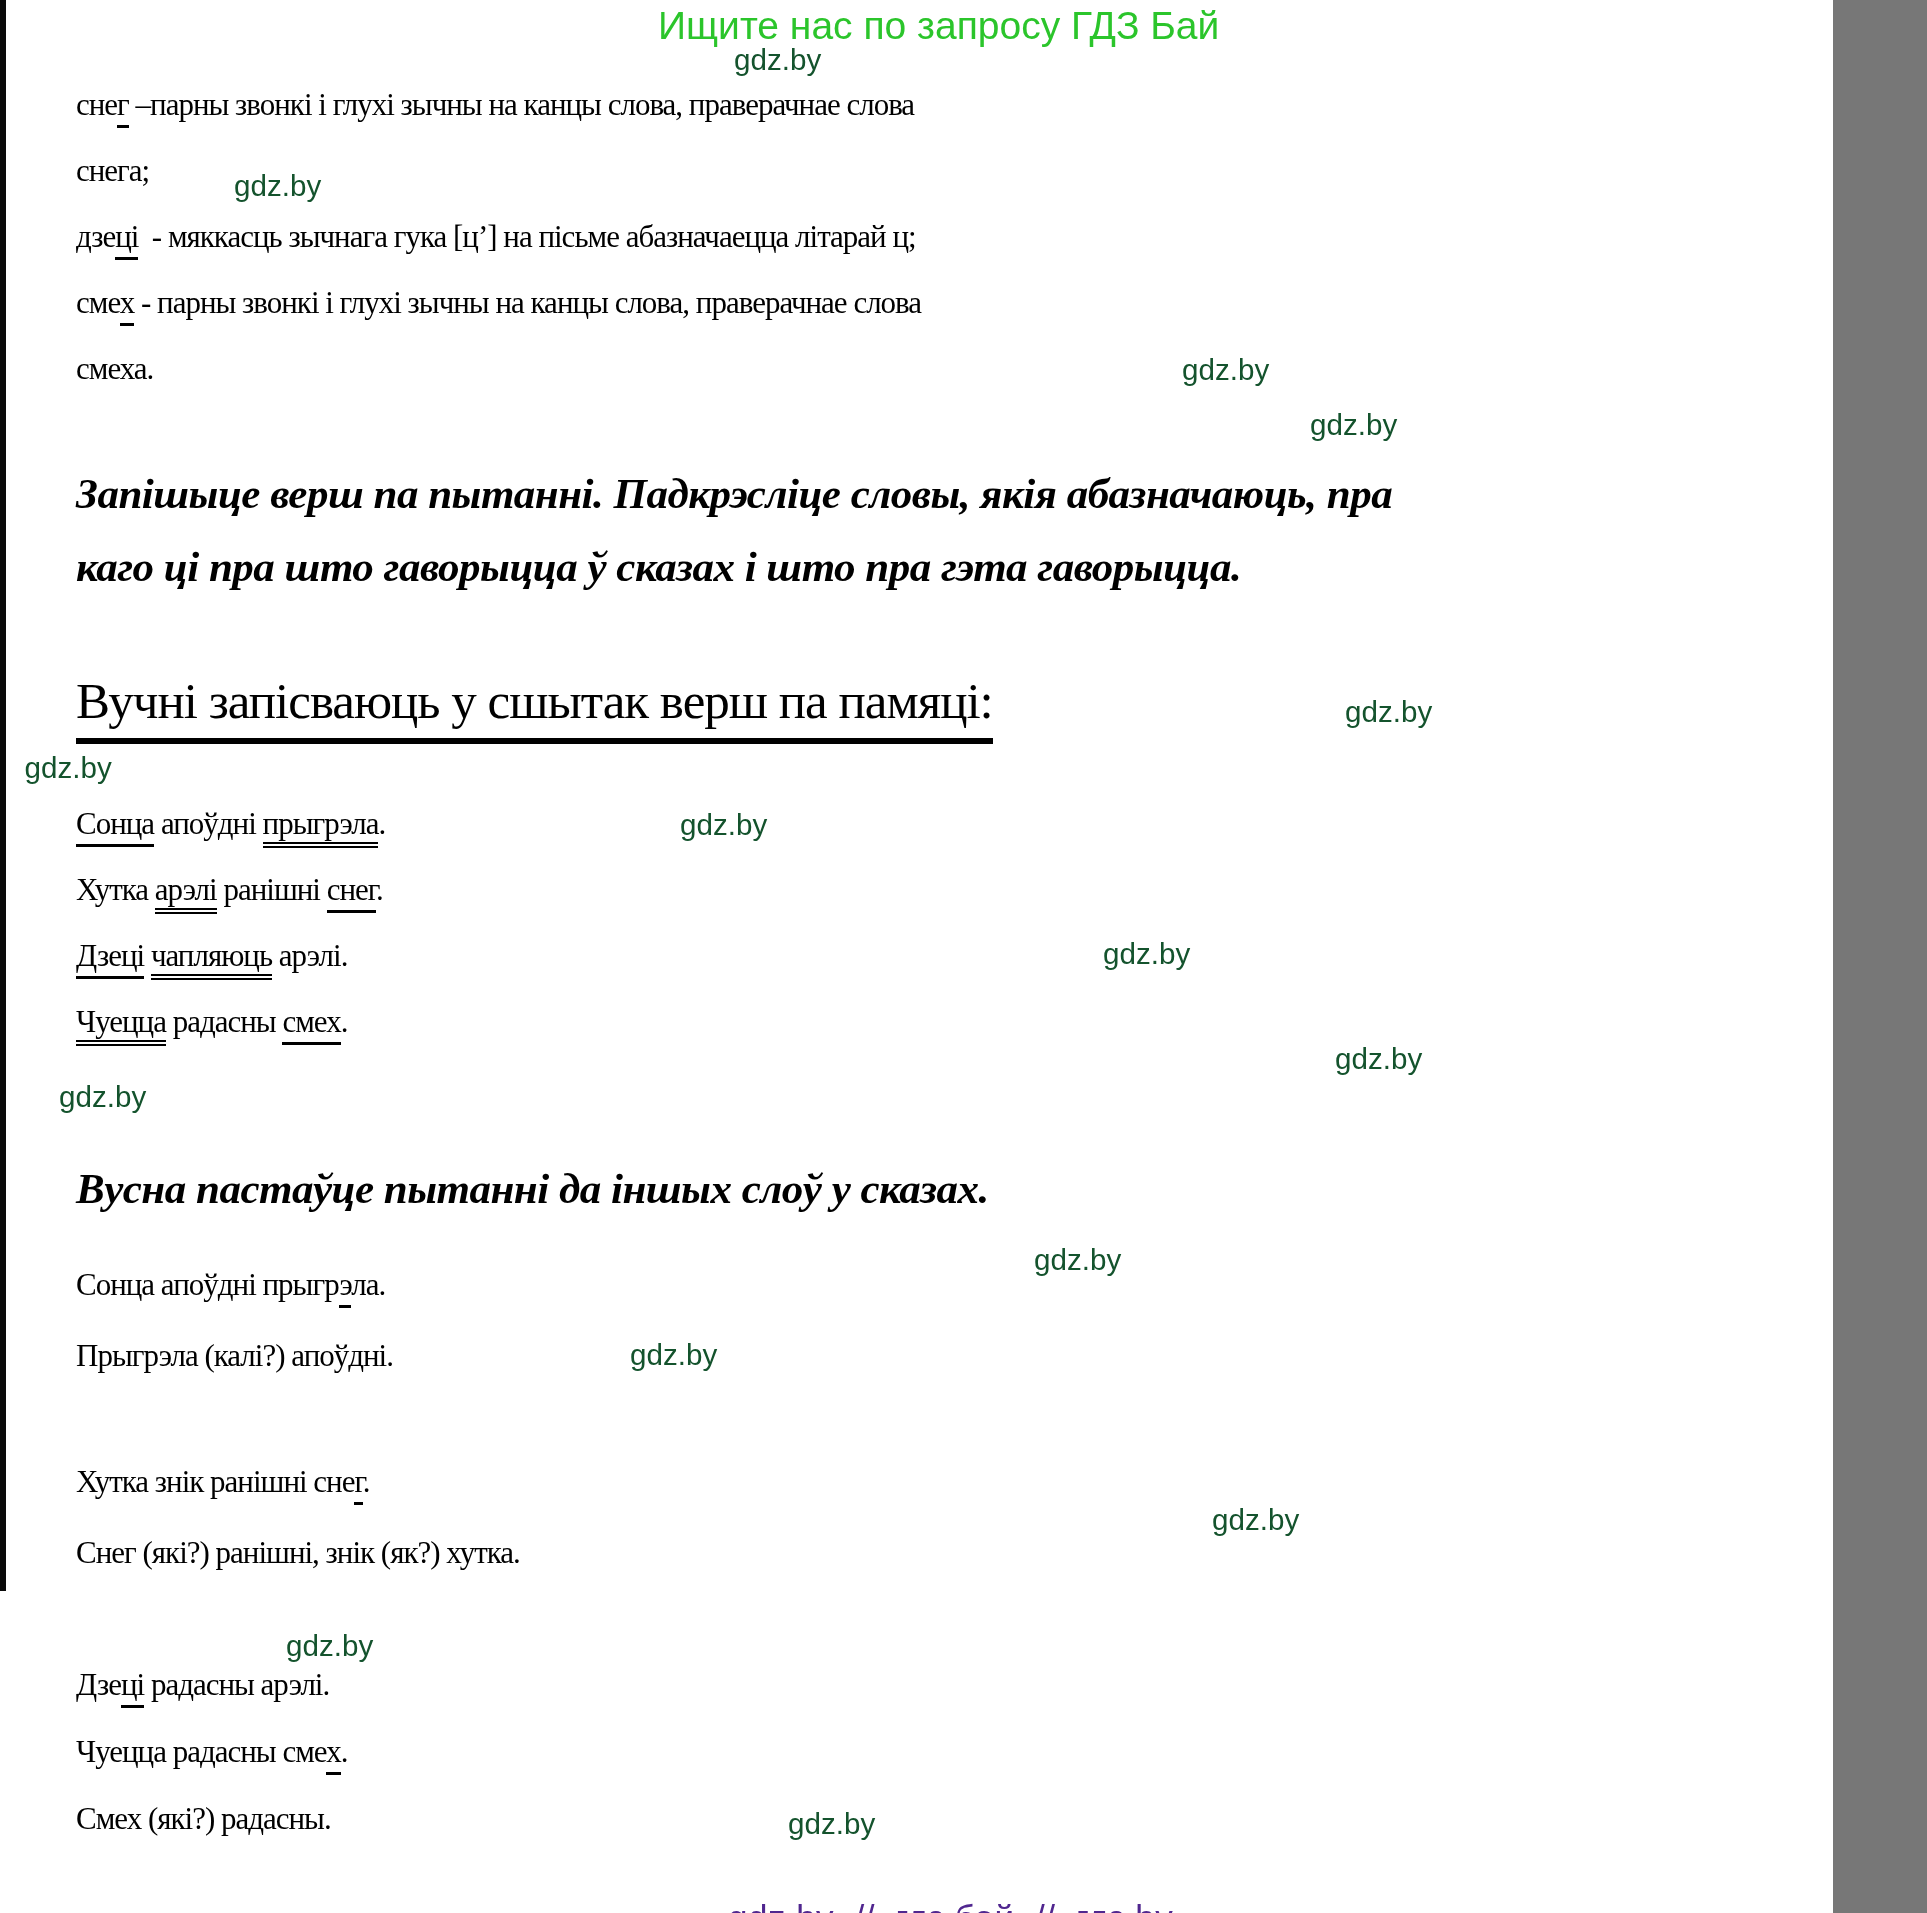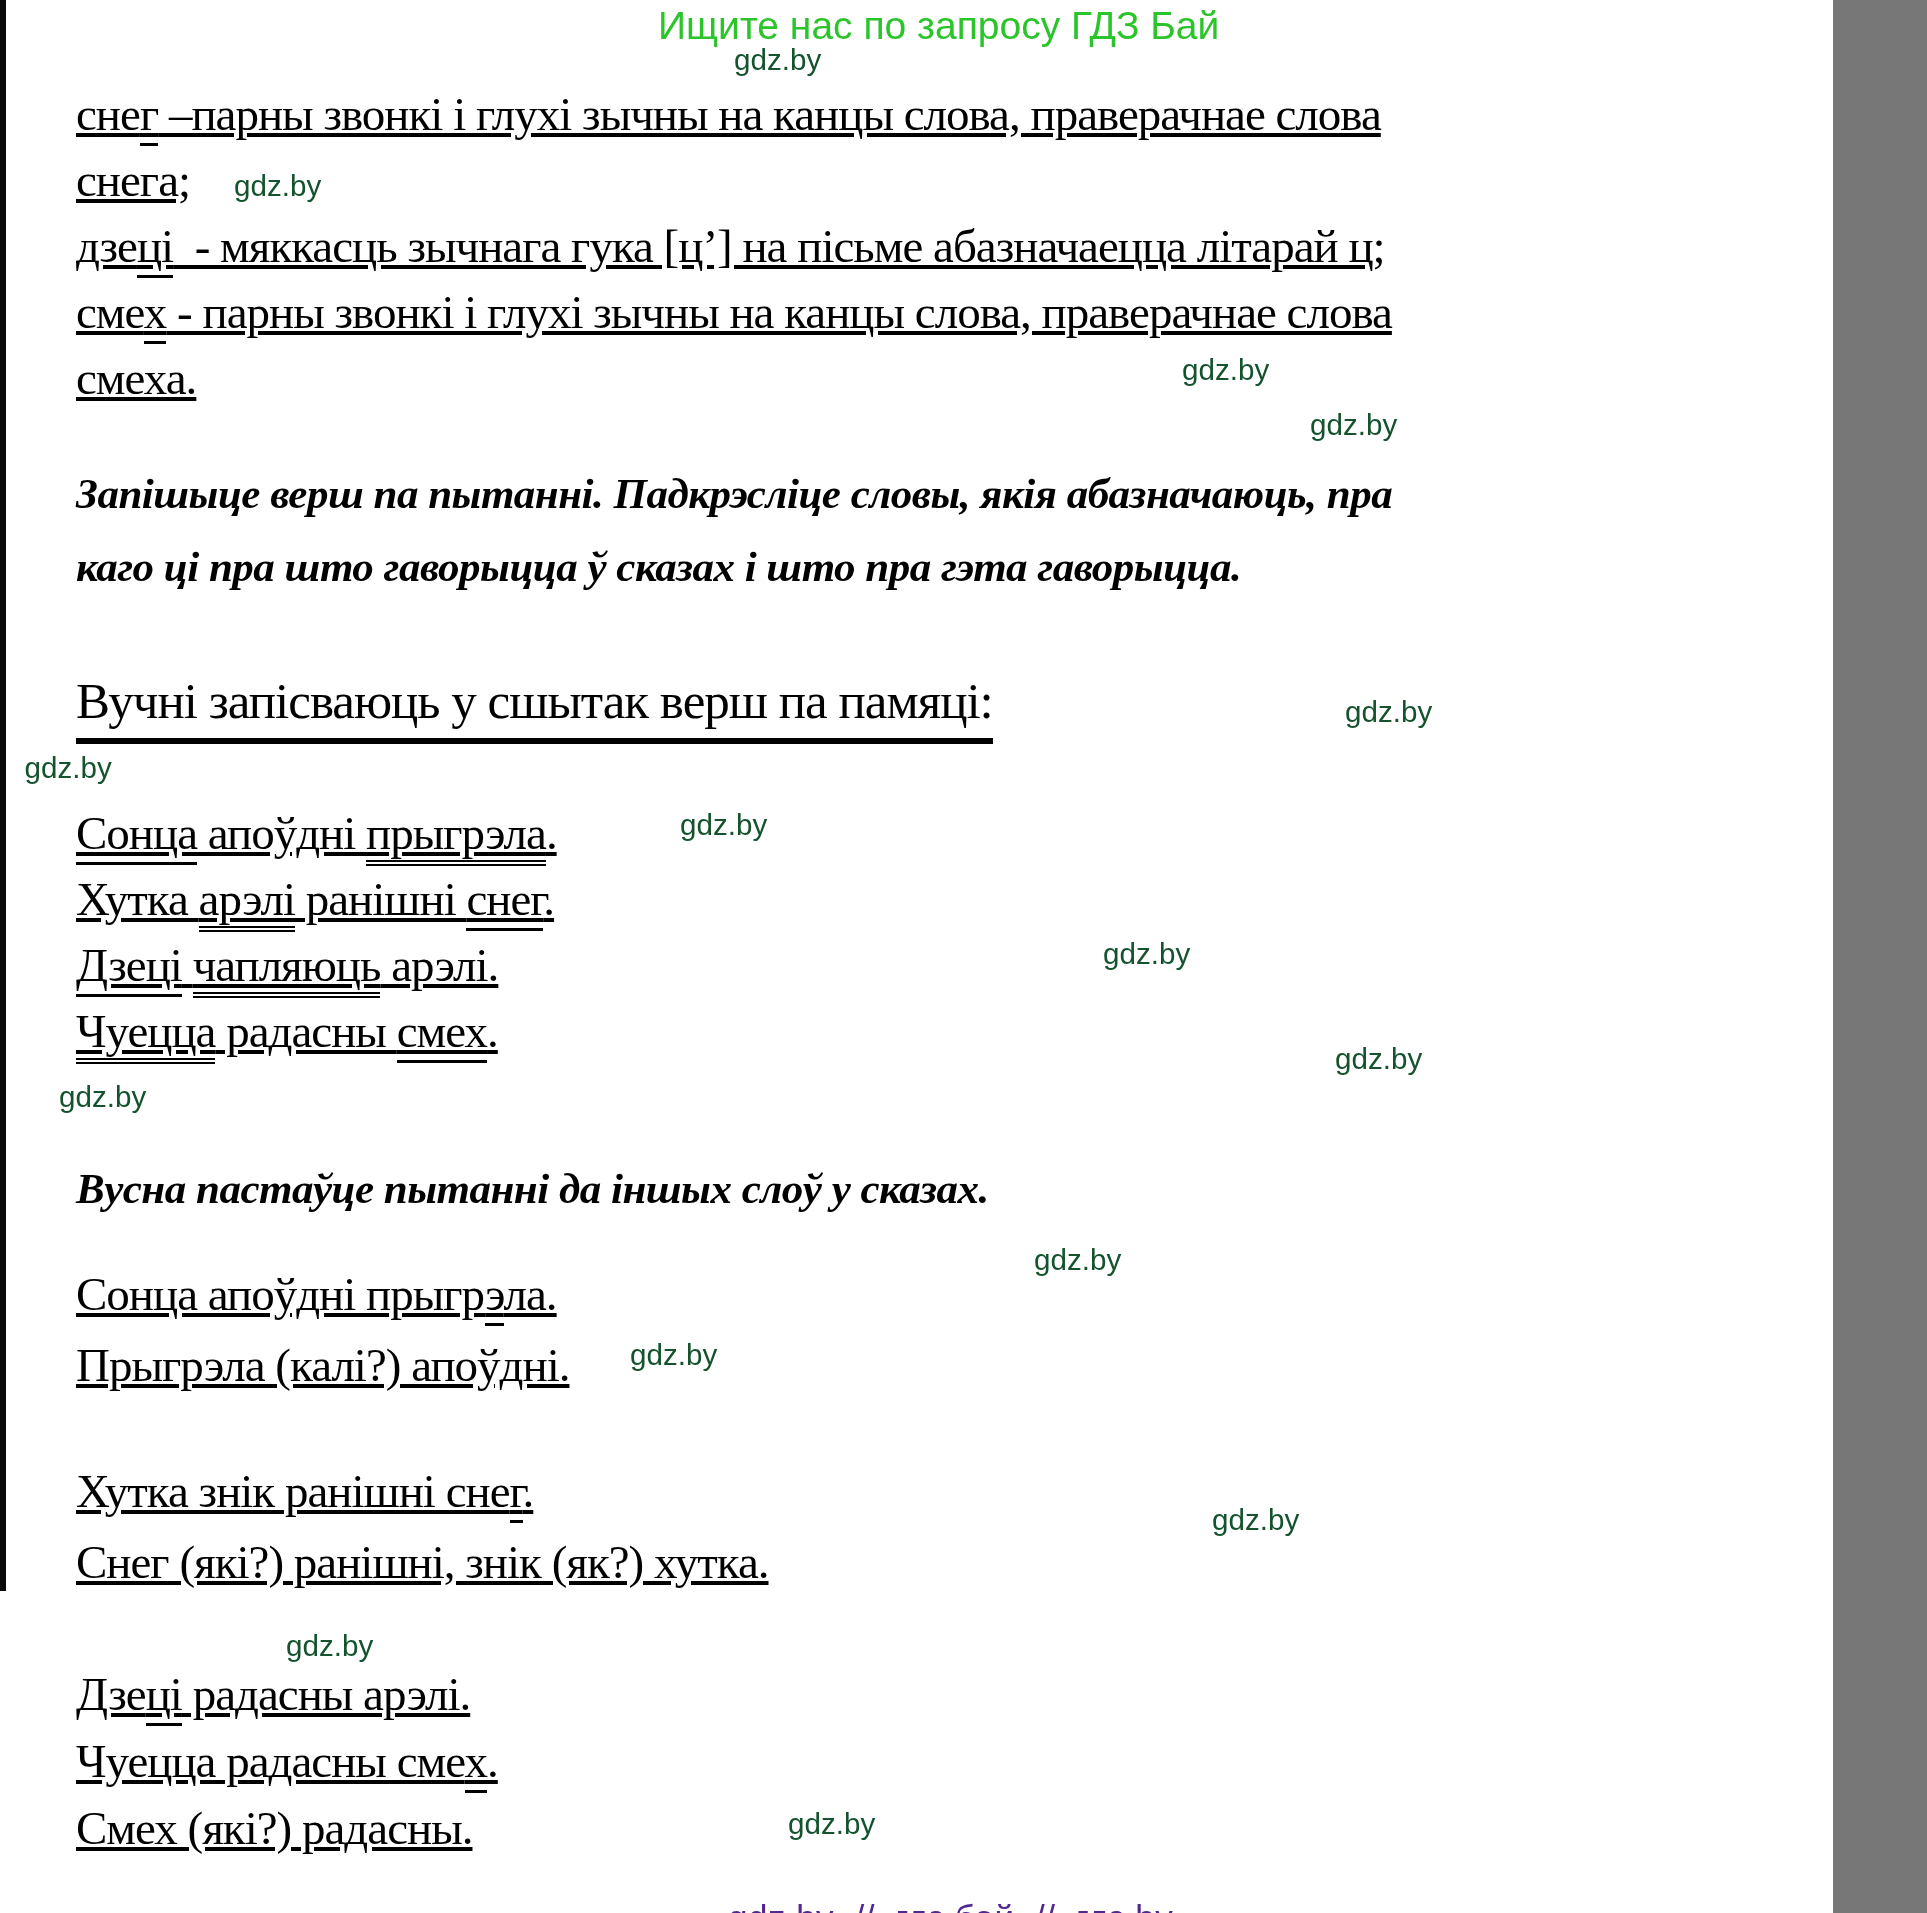--- a/index.html
+++ b/index.html
@@ -20,21 +20,21 @@
     font-family:"Liberation Sans", sans-serif;
     font-size:39px;line-height:1.05;white-space:pre;
   }
   .wm{
     position:absolute;
     font-family:"Liberation Sans", sans-serif;
     font-size:29.6px;color:#14532d;white-space:pre;
   }
   .textblock{position:absolute;left:76px;}
   .line{white-space:pre;}
-  .serif-body{font-size:47px;letter-spacing:-1px;text-decoration:underline;}
+  .serif-body{font-size:31px;letter-spacing:-1px;}
   .defs .line{height:66px;}
   .poem .line{height:66px;}
   .instr{
     font-size:43px;font-weight:bold;font-style:italic;letter-spacing:-0.5px;
   }
   .instr .line{height:73px;}
   .heading-wrap{position:absolute;left:76px;top:672px;}
   .heading{
     display:inline-block;
     font-size:51px;font-weight:normal;letter-spacing:-1px;

